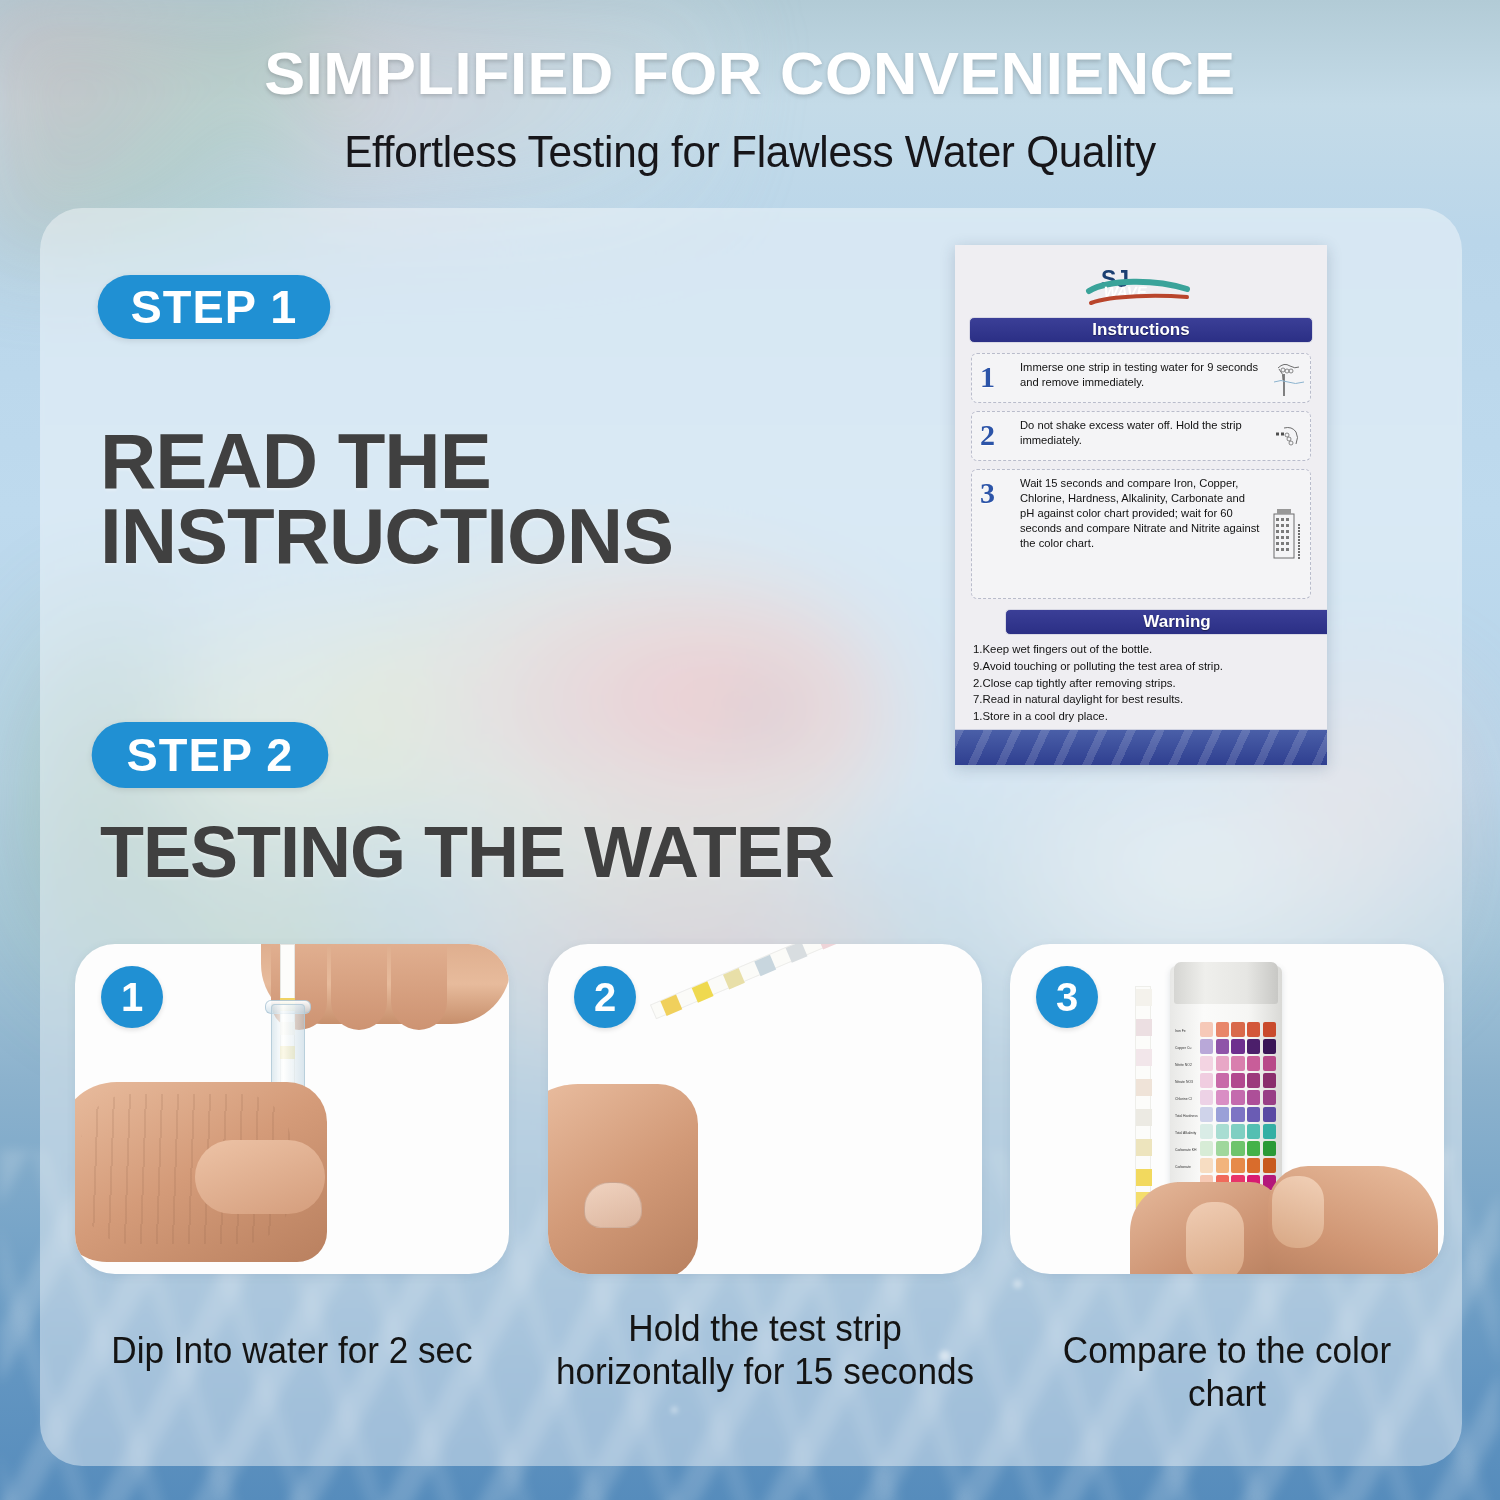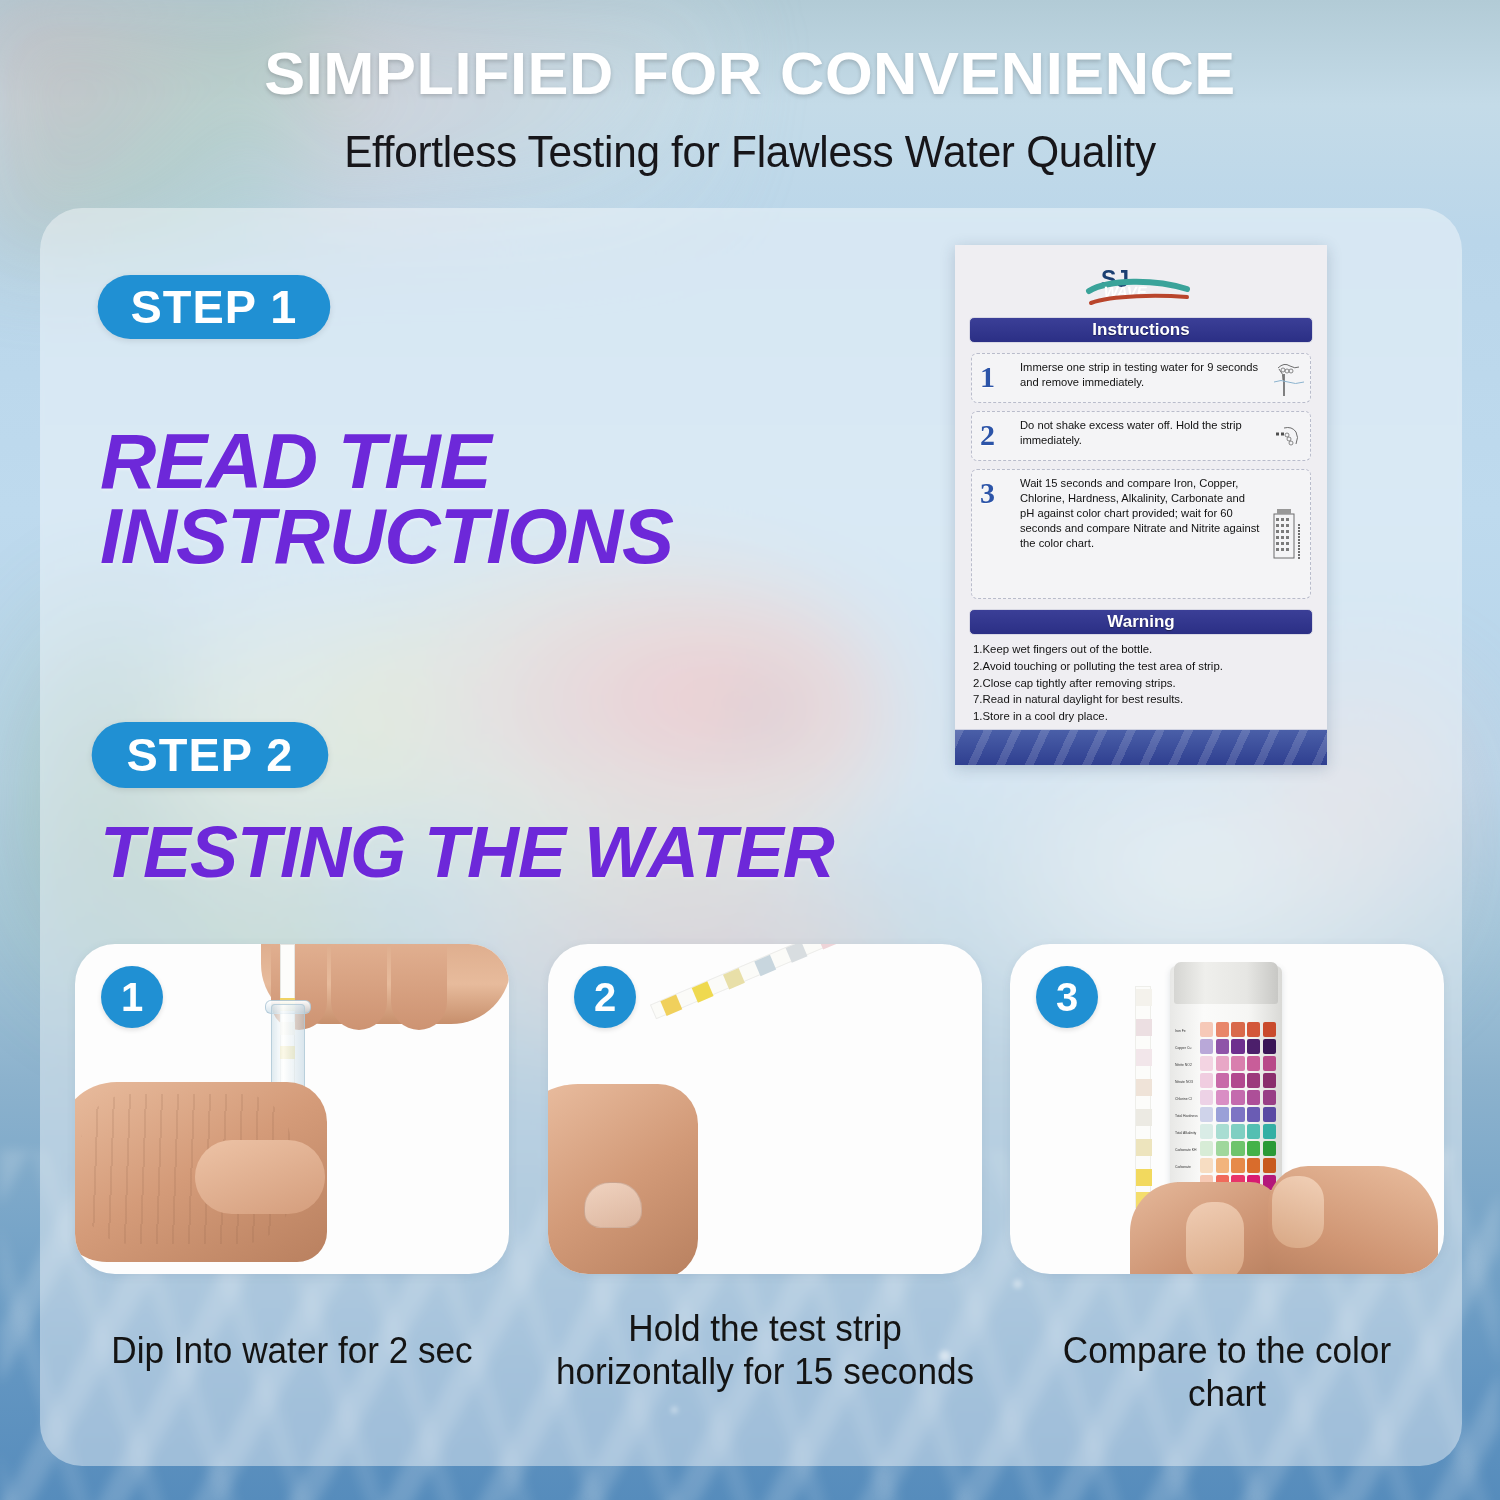--- a/index.html
+++ b/index.html
@@ -119,26 +119,25 @@
     position:absolute; background:#2090d3; border-radius:48px;
     display:flex; align-items:center; justify-content:center;
     color:#fff; font-weight:bold; font-size:46px; letter-spacing:1px;
     transform: scaleX(1.02);
     box-shadow:0 2px 6px rgba(0,0,0,.10);
   }
   #step1-badge{ left:100px; top:275px; width:228px; height:64px; }
   #step2-badge{ left:94px; top:722px; width:232px; height:66px; }
 
   .big-head{
-    position:absolute; color:#6d28d9; font-weight:bold;
+    position:absolute; color:#404040; font-weight:bold;
     font-family:"Liberation Sans", sans-serif;
     line-height:.96; letter-spacing:-1px;
     transform: scaleX(1.0);
     text-shadow: 0 2px 3px rgba(255,255,255,.35);
-    font-style: italic;
   }
   #head1{ left:100px; top:424px; font-size:78px; }
   #head1 .l2{ display:block; }
   #head2{ left:100px; top:818px; font-size:72px; }
 
   
   #leaflet{
     position:absolute; left:955px; top:245px; width:372px; height:520px;
     background:#efeef2;
     box-shadow: 0 3px 14px rgba(40,60,90,.22);
@@ -148,21 +147,21 @@
   #leaflet-logo{ position:absolute; left:128px; top:18px; width:110px; height:48px; }
   .bar{
     position:absolute; left:14px; width:344px; height:26px;
     background: linear-gradient(180deg,#3b3f97,#2b2f85);
     border:1px solid #d8d8e4; border-radius:5px;
     color:#fff; font-weight:bold; font-size:17px;
     display:flex; align-items:center; justify-content:center;
     text-shadow:0 1px 1px rgba(0,0,0,.4);
   }
   #bar-instructions{ top:72px; }
-  #bar-warning{ top:364px; }
+  #bar-warning{ top:364px;margin-left:36px; }
 
   .ins-box{
     position:absolute; left:16px; width:340px;
     border:1px dashed #b9bccb; border-radius:6px;
     background:rgba(255,255,255,.35);
   }
   #ins1{ top:108px; height:50px; }
   #ins2{ top:166px; height:50px; }
   #ins3{ top:224px; height:130px; }
 
@@ -420,21 +419,21 @@
           <rect x="16" y="40" width="3" height="3"></rect>
       </g>
       <line x1="29" y1="16" x2="29" y2="52" stroke="#555" stroke-width="2" stroke-dasharray="2 1"></line>
     </svg>
   </div>
 
   <div class="bar" id="bar-warning">Warning</div>
 
   <div id="warn-list">
     <div>1.Keep wet fingers out of the bottle.</div>
-    <div>2.Avoid touching or polluting the test area of strip.</div>
+    <div>9.Avoid touching or polluting the test area of strip.</div>
     <div>2.Close cap tightly after removing strips.</div>
     <div>7.Read in natural daylight for best results.</div>
     <div>1.Store in a cool dry place.</div>
   </div>
 
   <div id="leaflet-footer"></div>
 </div>
 
 <div class="panel" id="panel1">
   <div class="circle-num">1</div>

